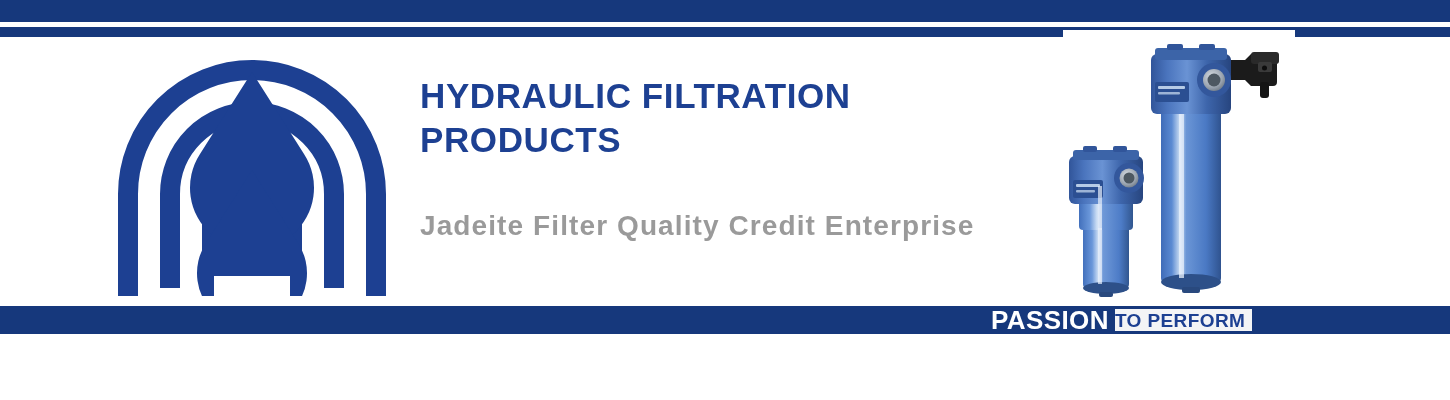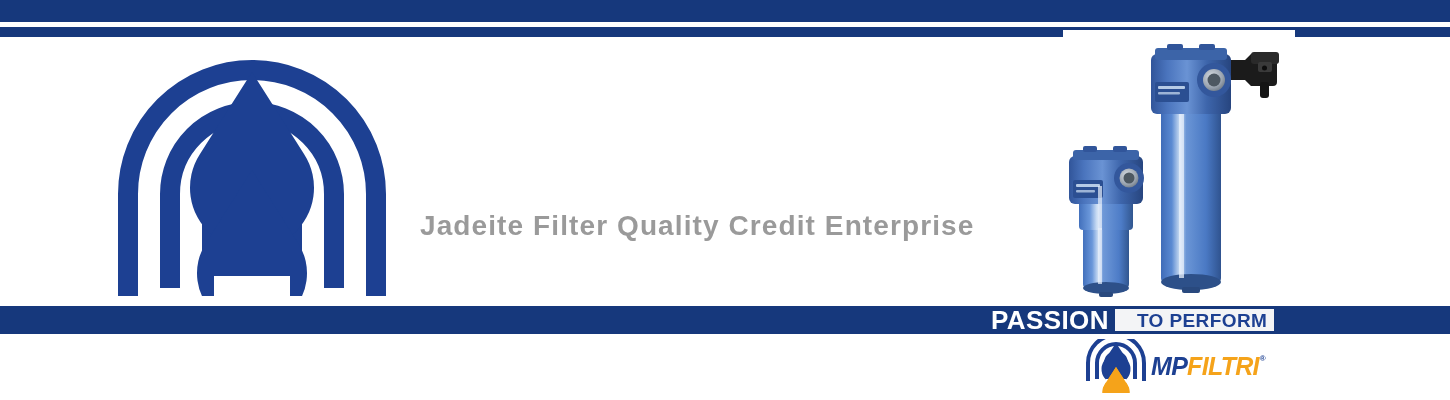--- a/index.html
+++ b/index.html
@@ -116,21 +116,21 @@
     background: transparent;
     font-family: "Liberation Sans", sans-serif;
     font-size: 26px;
     font-weight: bold;
     letter-spacing: 0.4px;
     line-height: 1;
   }
   .tagline-word-b {
     display: flex;
     align-items: center;
-    padding: 0 7px 0 22px;
+    padding: 0 7px 0 0;
     margin-left: 3px;
     color: #1d4092;
     background: #f3f4f6;
     font-family: "Liberation Sans", sans-serif;
     font-size: 19px;
     font-weight: bold;
     letter-spacing: 0.4px;
     line-height: 1;
   }
 
@@ -189,20 +189,24 @@
       </g>
 
       <path d="M134 28 L186 110 A62 62 0 1 1 82 110 Z" fill="#1d4092"></path>
 
       <path d="M134 126 L180 199 A55 55 0 1 1 88 199 Z" fill="#1d4092"></path>
 
       <rect x="96" y="232" width="76" height="22" fill="#ffffff"></rect>
     </svg>
   </div>
 
+  <div class="headline-block">
+    <h1 class="headline">HYDRAULIC FILTRATION
+PRODUCTS</h1>
+  </div>
 
   <p class="subhead">Jadeite Filter Quality Credit Enterprise</p>
 
   <div class="product-photo">
     <svg viewBox="0 0 232 278" xmlns="http://www.w3.org/2000/svg" aria-hidden="true">
       <defs>
         <linearGradient id="bodyG" x1="0" y1="0" x2="1" y2="0">
           <stop offset="0%" stop-color="#3f6cb8"></stop>
           <stop offset="18%" stop-color="#5b8ad2"></stop>
           <stop offset="32%" stop-color="#cfe0f4"></stop>
@@ -281,34 +285,14 @@
     </svg>
   </div>
 
   <div class="rule-bottom"></div>
 
   <div class="tagline">
     <span class="tagline-word-a">PASSION</span>
     <span class="tagline-word-b">TO PERFORM</span>
   </div>
 
-  <div class="mp-lockup">
-    <span class="mp-lockup-mark">
-      <svg viewBox="0 0 62 54" xmlns="http://www.w3.org/2000/svg" aria-hidden="true">
-        <g fill="none" stroke="#1d4092">
-          <path d="M3 42 V24 A28 28 0 0 1 31 -4 A28 28 0 0 1 59 24 V42" stroke-width="4"></path>
-          <path d="M12 40 V24 A19 19 0 0 1 31 5 A19 19 0 0 1 50 24 V40" stroke-width="4"></path>
-          <path d="M21 34 V24 A10 10 0 0 1 31 14 A10 10 0 0 1 41 24 V34" stroke-width="4"></path>
-        </g>
-        <path d="M31 4 L43 22 A14.5 14.5 0 1 1 19 22 Z" fill="#1d4092"></path>
-        <path d="M31 28 L42 45 A13.5 13.5 0 1 1 20 45 Z" fill="#f5a31a"></path>
-        <rect x="21" y="40" width="20" height="6" fill="#ffffff"></rect>
-        <path d="M31 28 L42 45 A13.5 13.5 0 1 1 20 45 Z" fill="#f5a31a"></path>
-      </svg>
-    </span>
-    <span class="mp-lockup-word">
-      <span class="mp-word-mp">MP</span>
-      <span class="mp-word-filtri">FILTRI</span>
-      <span class="mp-word-reg">®</span>
-    </span>
-  </div>
 
 </div>
 
 </body></html>

